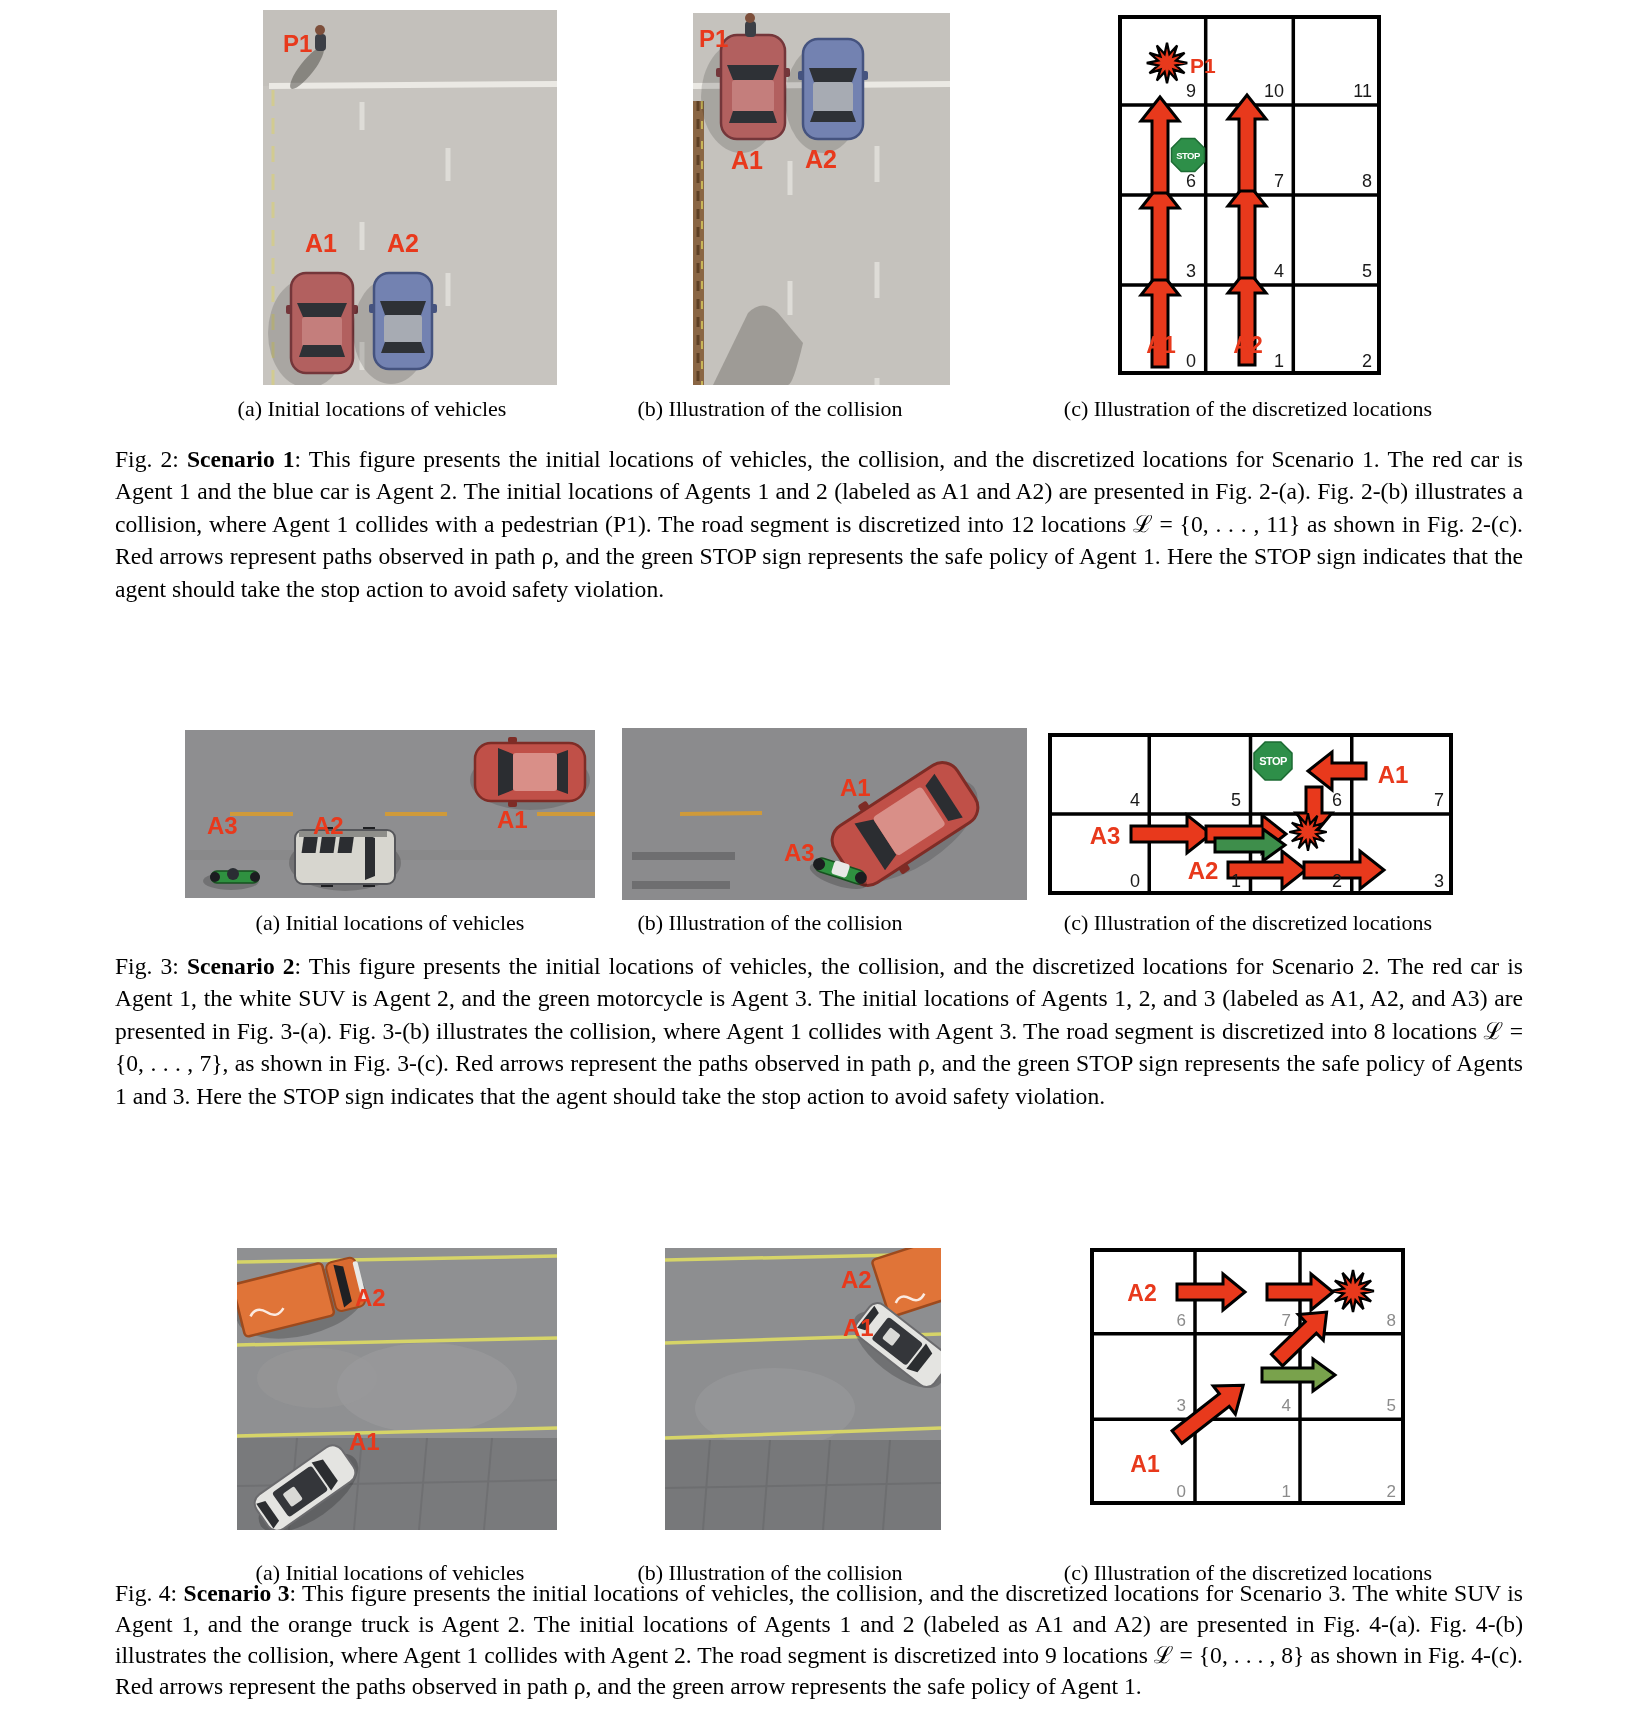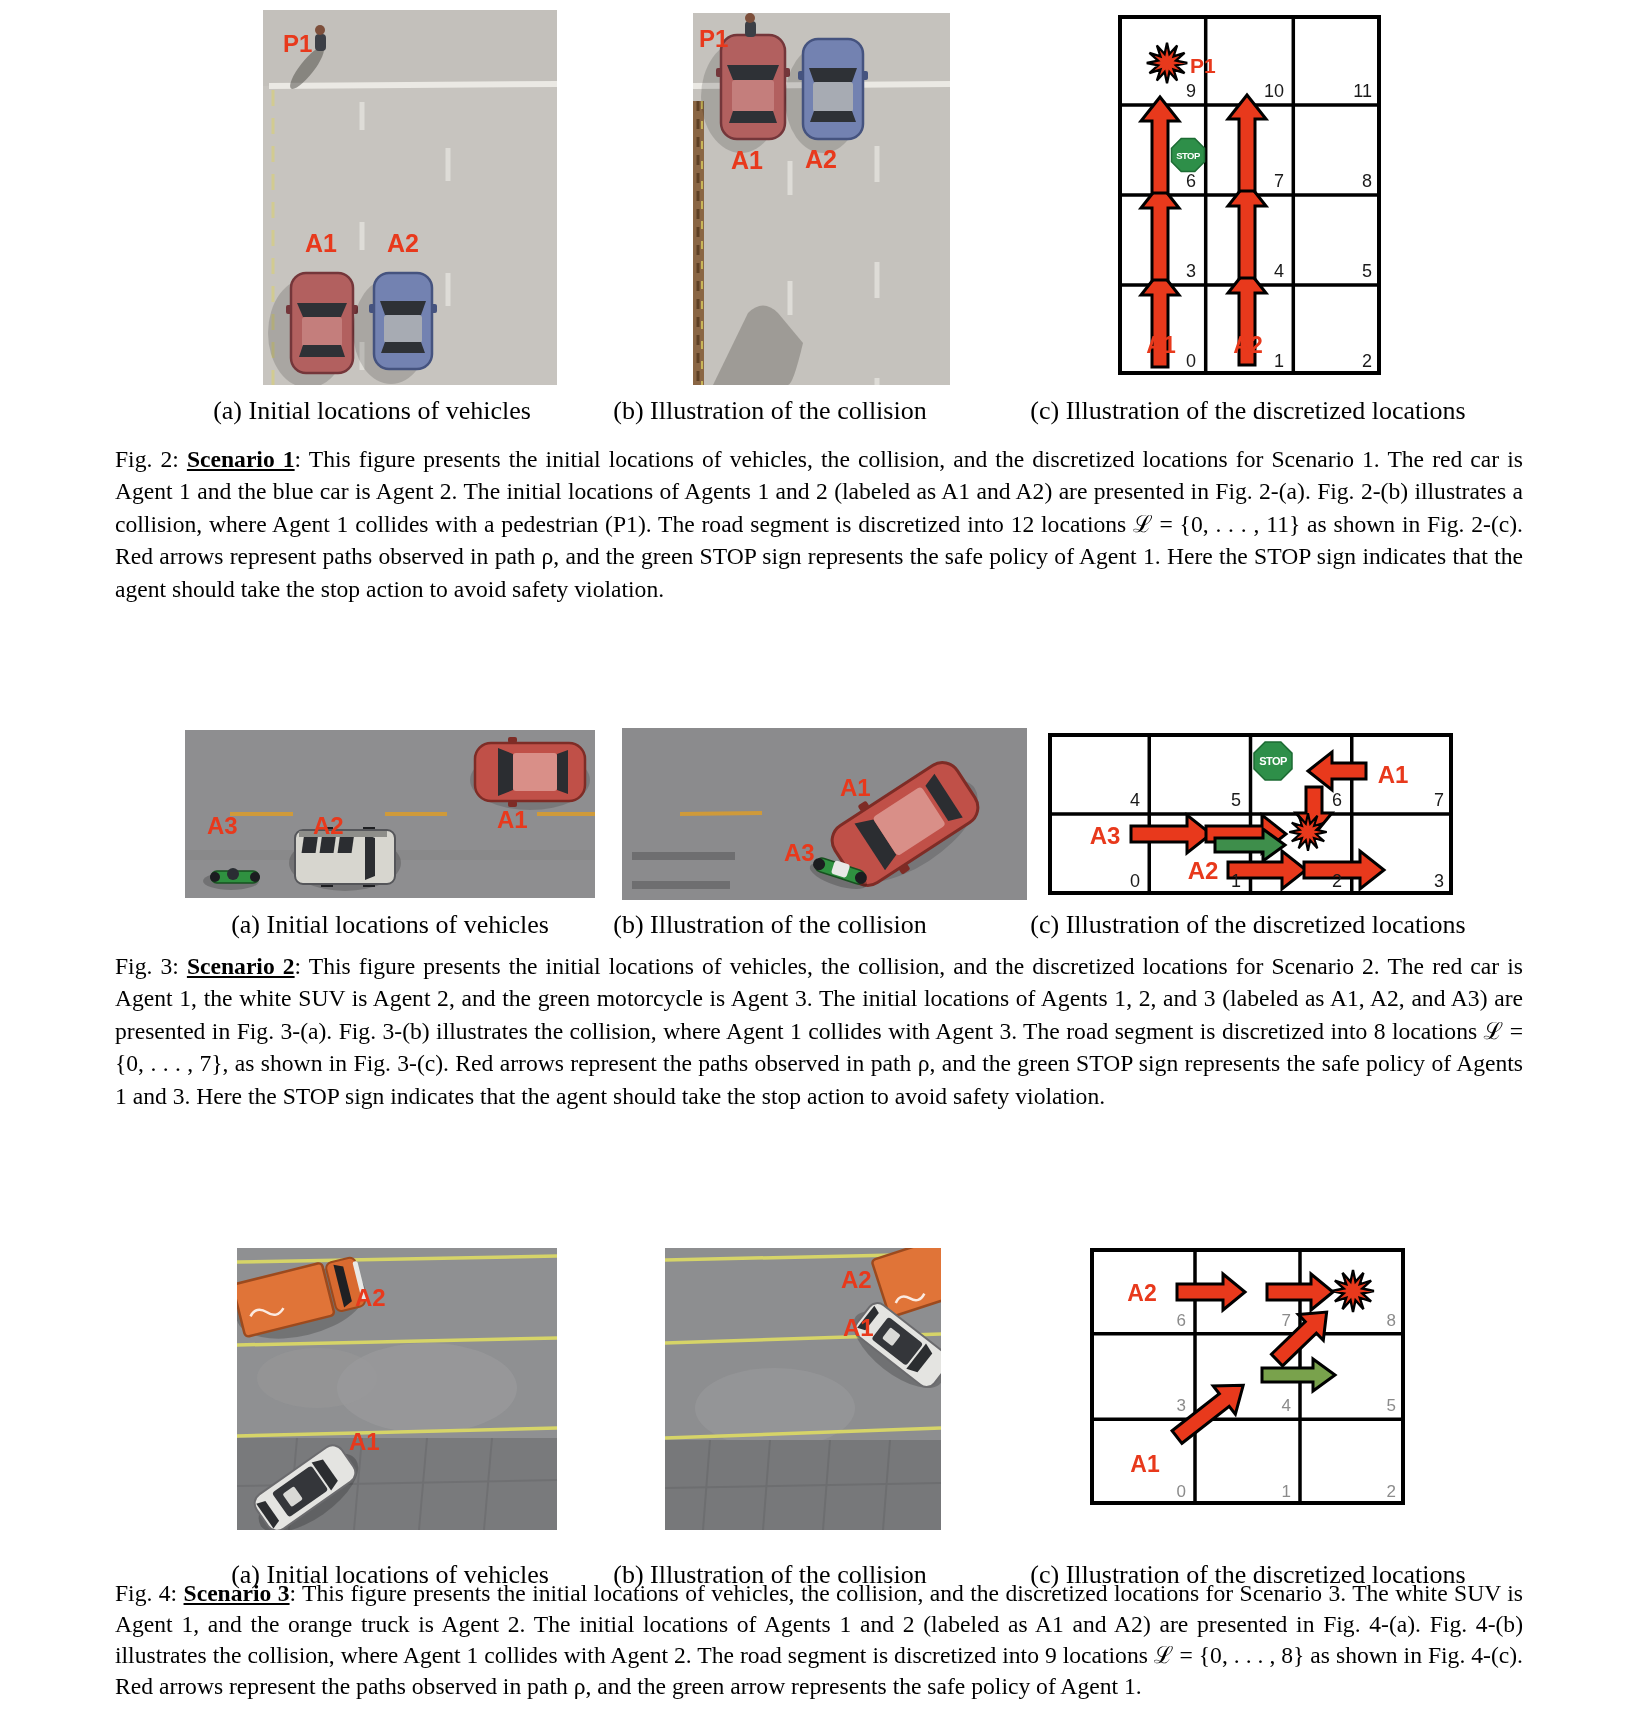--- a/index.html
+++ b/index.html
@@ -1,20 +1,20 @@
 <!DOCTYPE html>
 <html><head>
 <meta charset="utf-8">
 <style>
   html,body{margin:0;padding:0;background:#fff;}
   body{width:1638px;height:1732px;position:relative;font-family:"Liberation Serif",serif;color:#000;overflow:hidden;}
   .abs{position:absolute;}
-  .subcap{position:absolute;transform:translateX(-50%);font-size:26px;white-space:nowrap;}
+  .subcap{position:absolute;transform:translateX(-50%);font-size:22px;white-space:nowrap;}
   .figcap{position:absolute;left:115px;width:1408px;text-align:justify;font-size:23.6px;line-height:32.4px;}
-  .figcap b{font-weight:bold;text-decoration:underline;}
+  .figcap b{font-weight:bold;}
   svg text{font-family:"Liberation Sans",sans-serif;}
   .aglabel{font-weight:bold;fill:#e8391c;}
   .cellnum{font-family:"Liberation Sans",sans-serif;}
 </style>
 </head>
 <body>
 
 <svg class="abs" style="left:263px;top:10px" width="294" height="375" viewBox="0 0 294 375">
   <rect width="294" height="375" fill="#c7c4bf"></rect>
   <rect width="294" height="76" fill="#c3c0bb"></rect>

